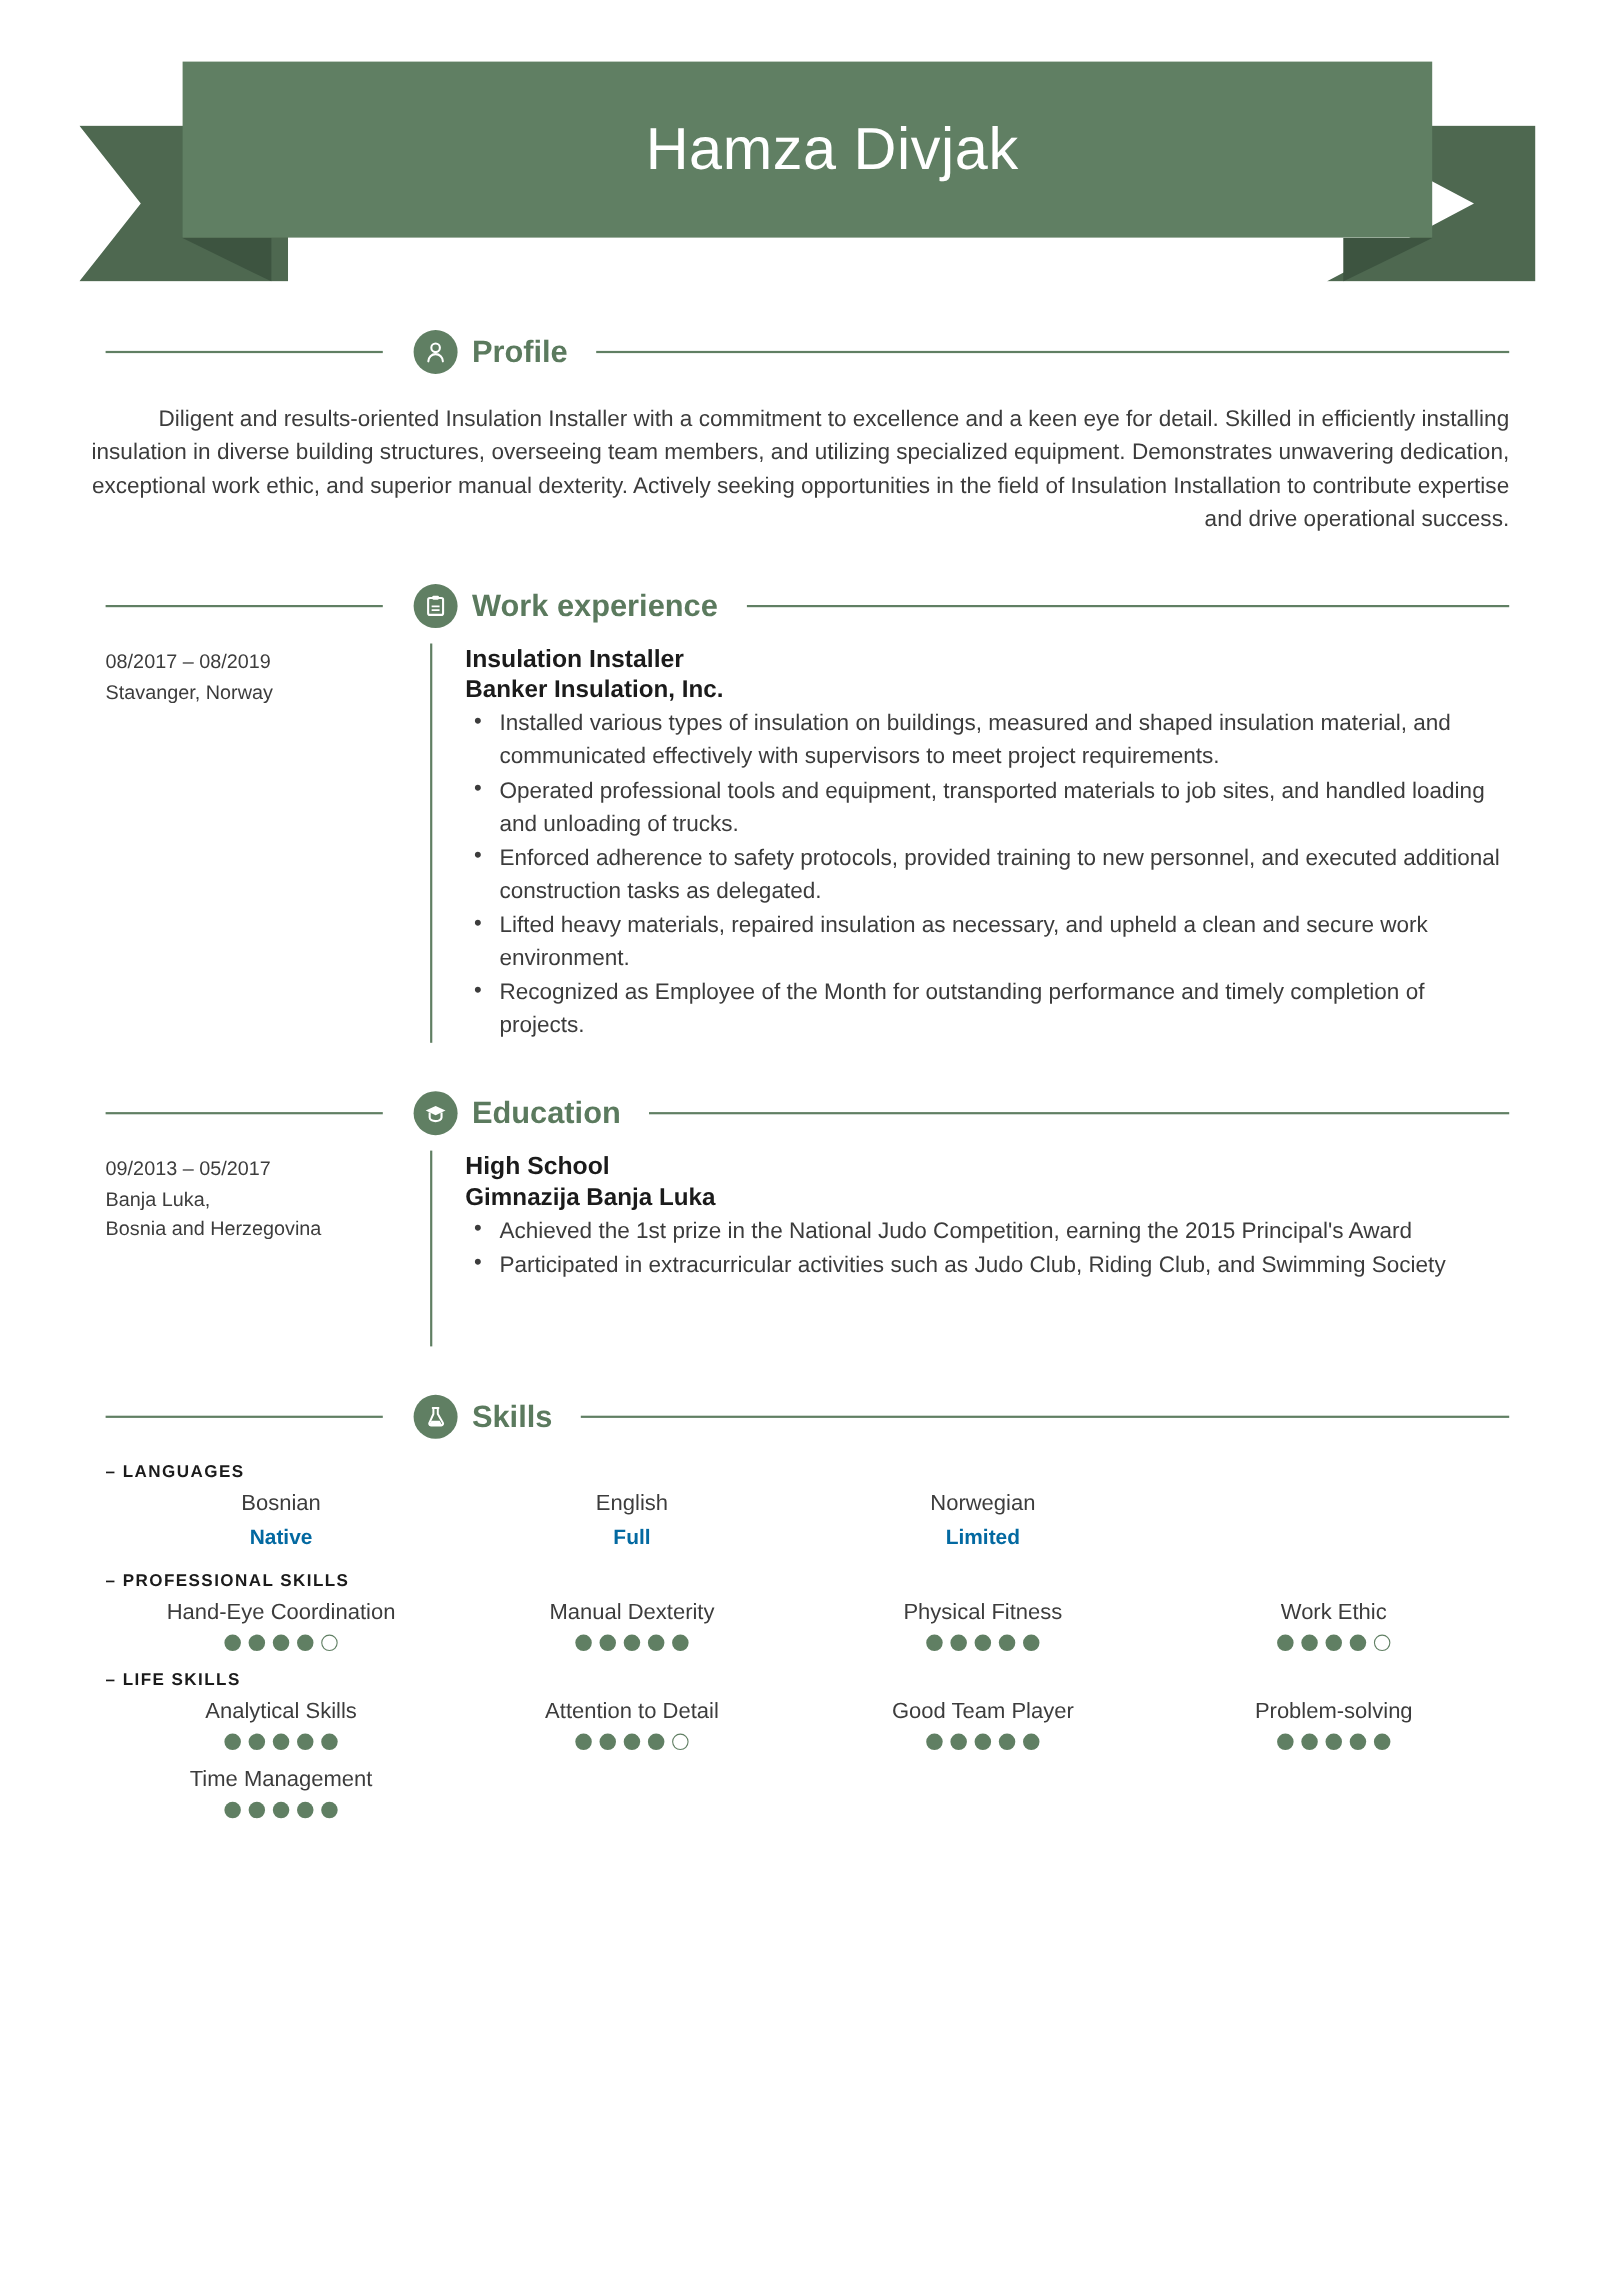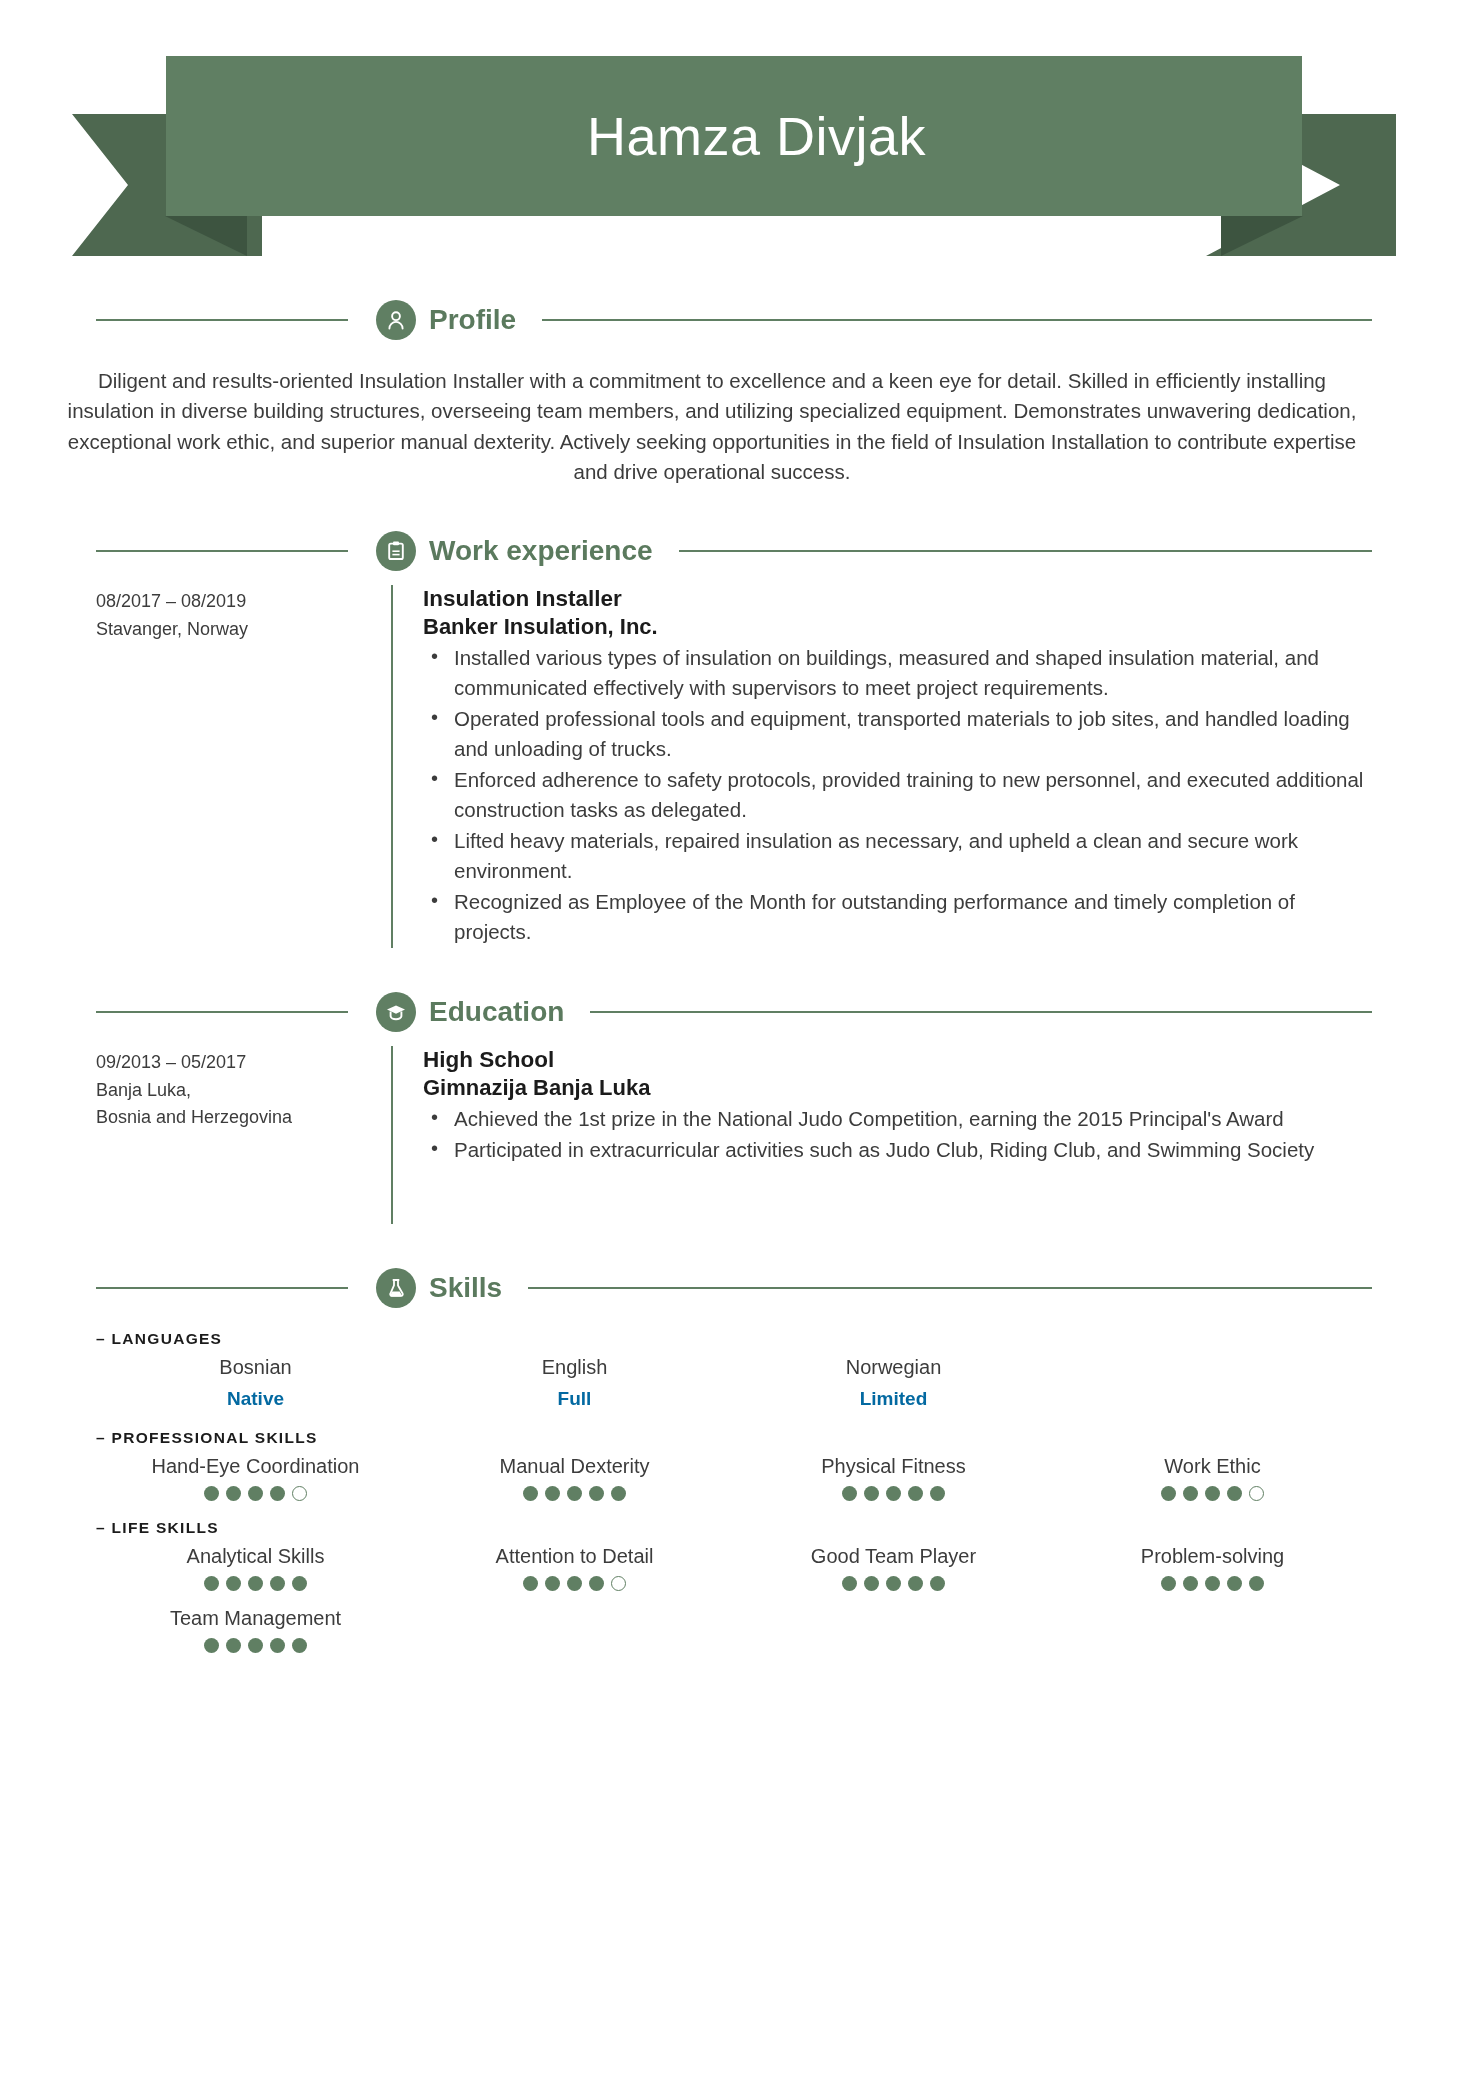--- a/index.html
+++ b/index.html
@@ -107,21 +107,21 @@
     white-space: nowrap;
     flex: 0 0 auto;
   }
 
   
   .profile-body {
     margin: 26px 96px 0 52px;
     font-size: 20.5px;
     line-height: 1.48;
     color: #3c3c3c;
-    text-align: center;
+    text-align: right;
   }
 
   
   .entry {
     display: flex;
     margin: 14px 96px 0 96px;
   }
   .entry-meta {
     width: 295px;
     flex: 0 0 295px;
@@ -415,21 +415,21 @@
           <div class="skill-name">Problem-solving</div>
           <div class="dots">
               <span class="dot"></span>
               <span class="dot"></span>
               <span class="dot"></span>
               <span class="dot"></span>
               <span class="dot"></span>
             </div>
         </div>
         <div class="skill-cell">
-          <div class="skill-name">Team Management</div>
+          <div class="skill-name">Time Management</div>
           <div class="dots">
               <span class="dot"></span>
               <span class="dot"></span>
               <span class="dot"></span>
               <span class="dot"></span>
               <span class="dot"></span>
             </div>
         </div>
       </div>
     </div>

